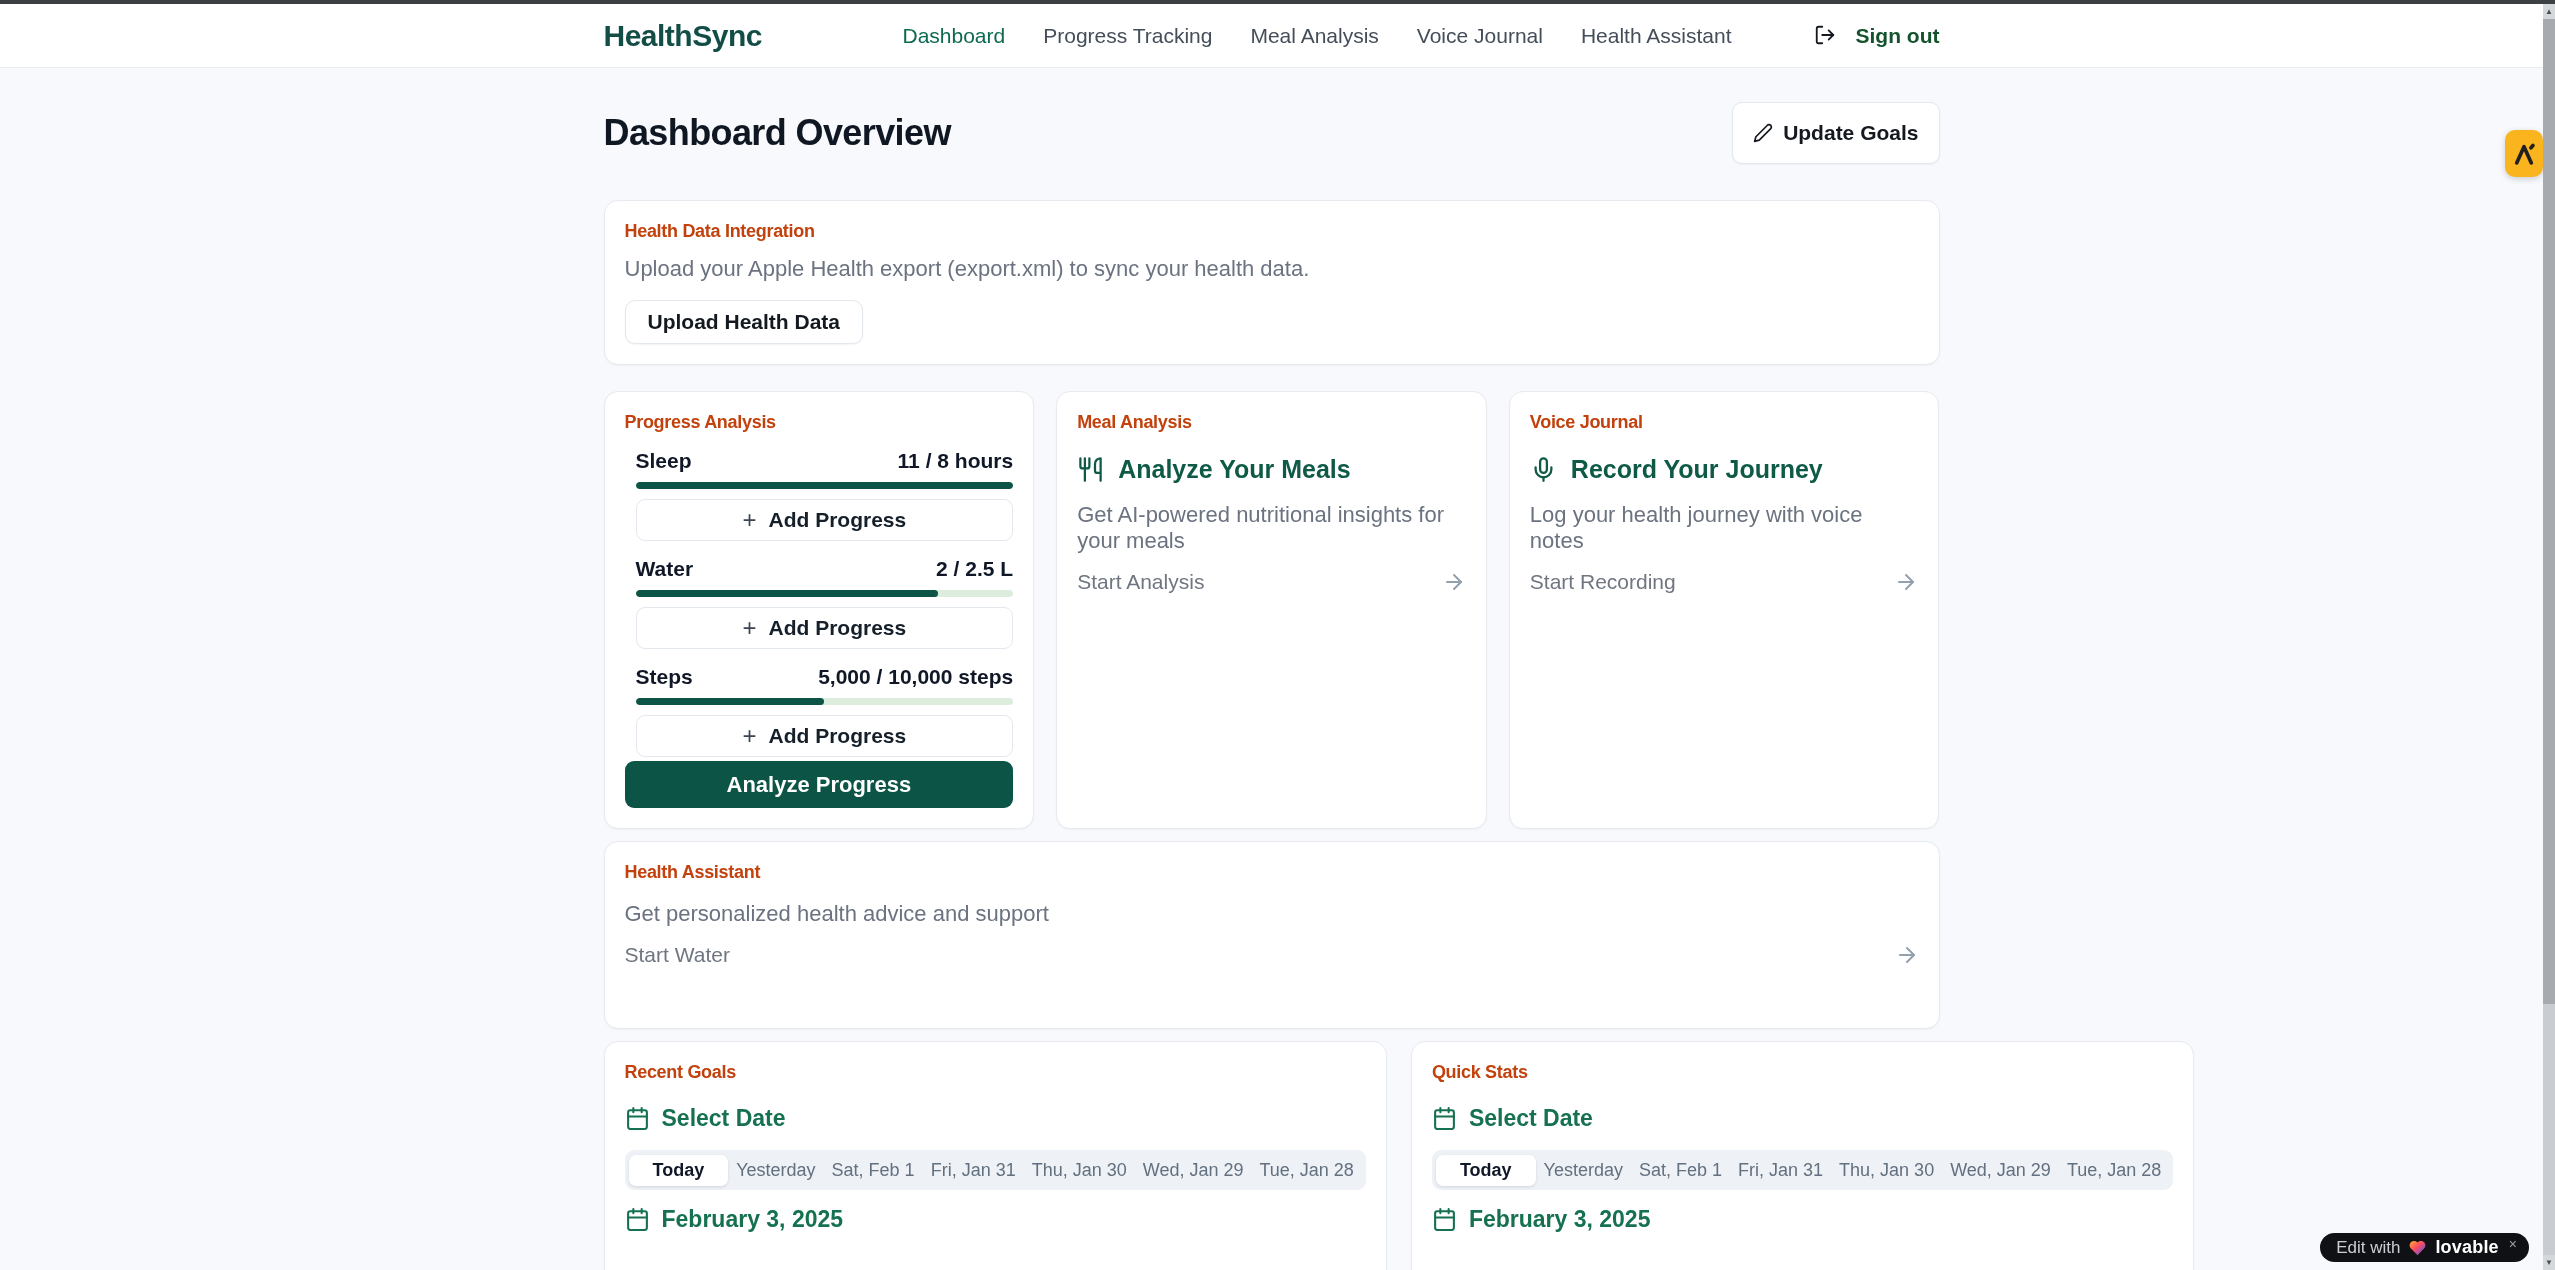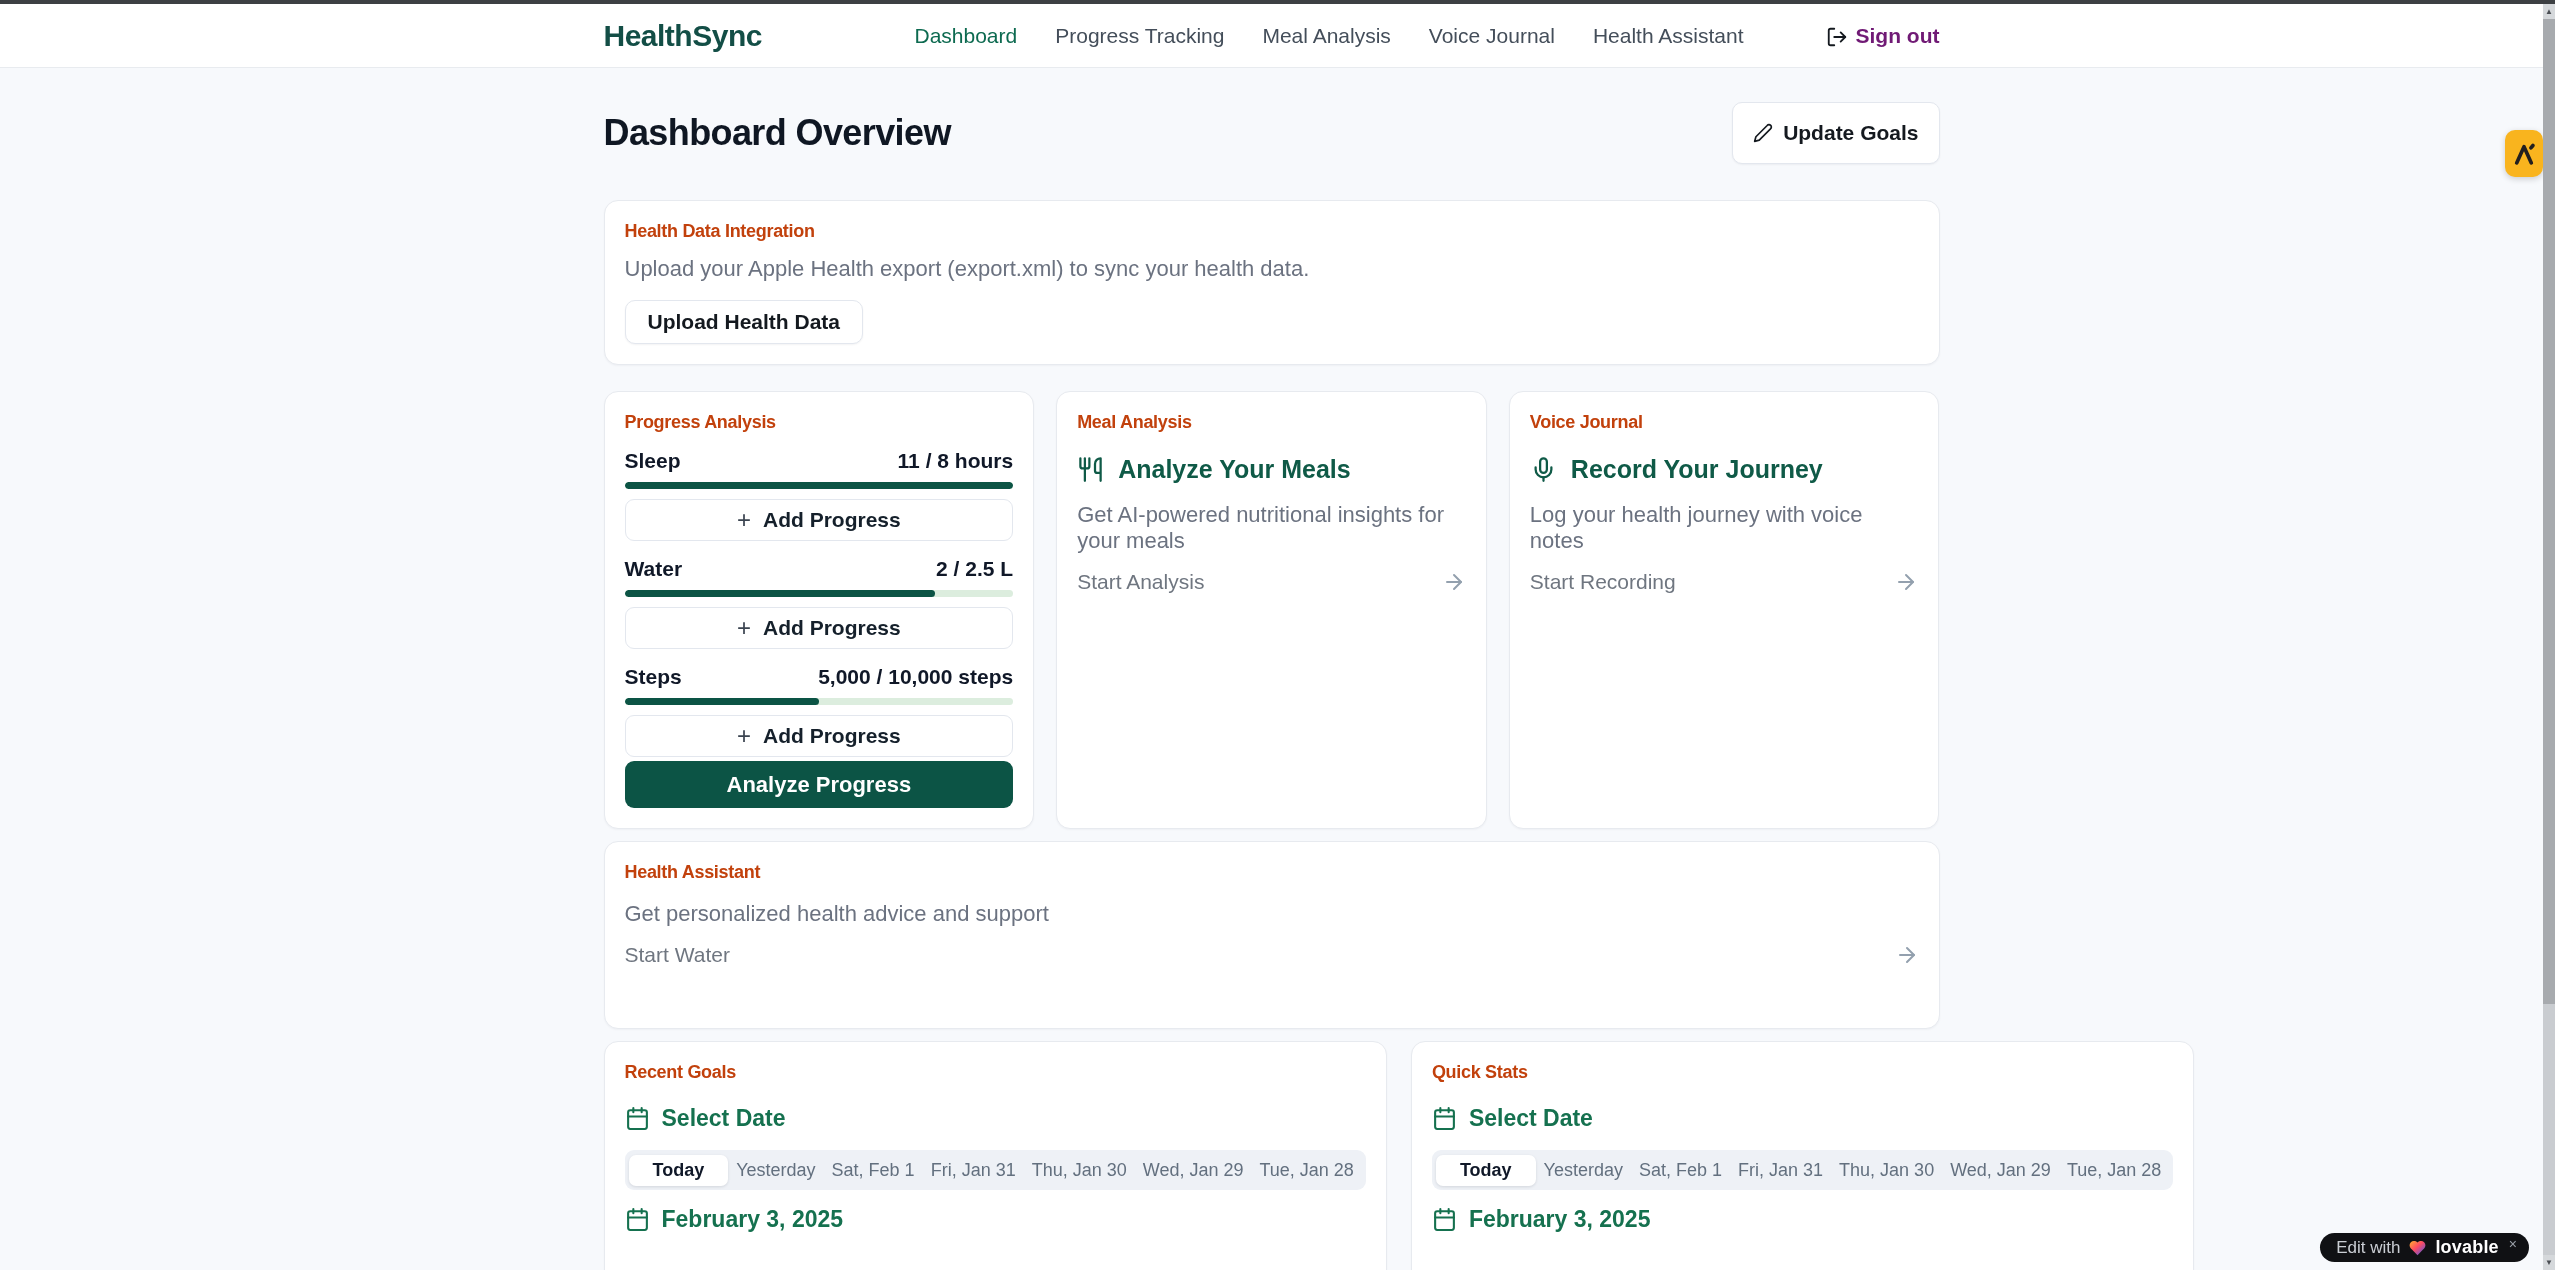--- a/index.html
+++ b/index.html
@@ -9,21 +9,21 @@
   .top-strip { position:absolute; top:0; left:0; width:2555px; height:4px; background:#3d4043; z-index:40; }
 
   
   header { position:absolute; top:4px; left:0; width:2543px; height:64px; background:#ffffff; border-bottom:1px solid #e8ebef; }
   .container { width:1336px; margin:0 auto; }
   .header-inner { display:flex; align-items:center; justify-content:space-between; height:64px; }
   .logo { font-size:30px; font-weight:700; color:#134e46; letter-spacing:-0.5px; cursor:pointer; }
   nav { display:flex; align-items:center; gap:38px; }
   .nav-item { font-size:21px; font-weight:500; color:#444e5a; cursor:pointer; }
   .nav-item.active { color:#0d6a50; }
-  .signout { display:flex; align-items:flex-end; gap:8px; margin-left:44px; font-size:21px; font-weight:700; color:#701a75; cursor:pointer; }
+  .signout { display:flex; align-items:flex-start; gap:20px; margin-left:44px; font-size:21px; font-weight:700; color:#14532d; cursor:pointer; }
   .signout svg { width:22px; height:22px; stroke:#14191f; }
 
   
   .main { position:absolute; top:68px; left:0; width:2543px; }
   .page-head { display:flex; align-items:center; justify-content:space-between; margin-top:34px; }
   h1 { font-size:36px; font-weight:700; color:#0f1723; letter-spacing:-0.6px; }
   .btn-outline { display:inline-flex; align-items:center; gap:10px; background:#ffffff; border:1px solid #e3e7ee; border-radius:10px; padding:18px 20px; font-size:21px; font-weight:600; color:#14191f; box-shadow:0 1px 2px rgba(16,24,40,.05); cursor:pointer; }
   .btn-outline svg { width:20px; height:20px; stroke:#14191f; }
 
   
@@ -31,21 +31,21 @@
   .card-title { font-size:18px; font-weight:600; color:#c2410c; letter-spacing:-0.3px; }
   .integration-card { margin-top:36px; }
   .muted { font-size:22px; color:#6b7280; }
   .integration-card .muted { margin-top:14px; }
   .integration-card .btn-outline { margin-top:18px; padding:9px 22px; }
 
   .grid3 { display:grid; grid-template-columns:repeat(3,1fr); gap:22px; margin-top:26px; }
   .grid3 .card { min-height:430px; }
 
   
-  .metric { margin-top:16px; }
+  .metric { margin-top:16px;margin-left:11px; }
   .metric-head { display:flex; align-items:center; justify-content:space-between; }
   .metric-label { font-size:21px; font-weight:600; color:#101828; }
   .metric-value { font-size:21px; font-weight:700; color:#101828; }
   .bar { margin-top:9px; height:7px; border-radius:6px; background:#dcedde; overflow:hidden; }
   .bar-fill { height:100%; border-radius:6px; background:#0c5445; }
   .btn-add { margin-top:10px; width:100%; display:flex; align-items:center; justify-content:center; gap:12px; background:#ffffff; border:1px solid #e3e7ee; border-radius:9px; height:42px; font-size:21px; font-weight:600; color:#15202b; cursor:pointer; }
   .plus { font-size:24px; font-weight:400; color:#3b4450; line-height:1; }
   .btn-primary { margin-top:4px; width:100%; height:47px; background:#0c5445; color:#ffffff; border:none; border-radius:9px; font-size:22px; font-weight:700; font-family:inherit; cursor:pointer; }
 
   

